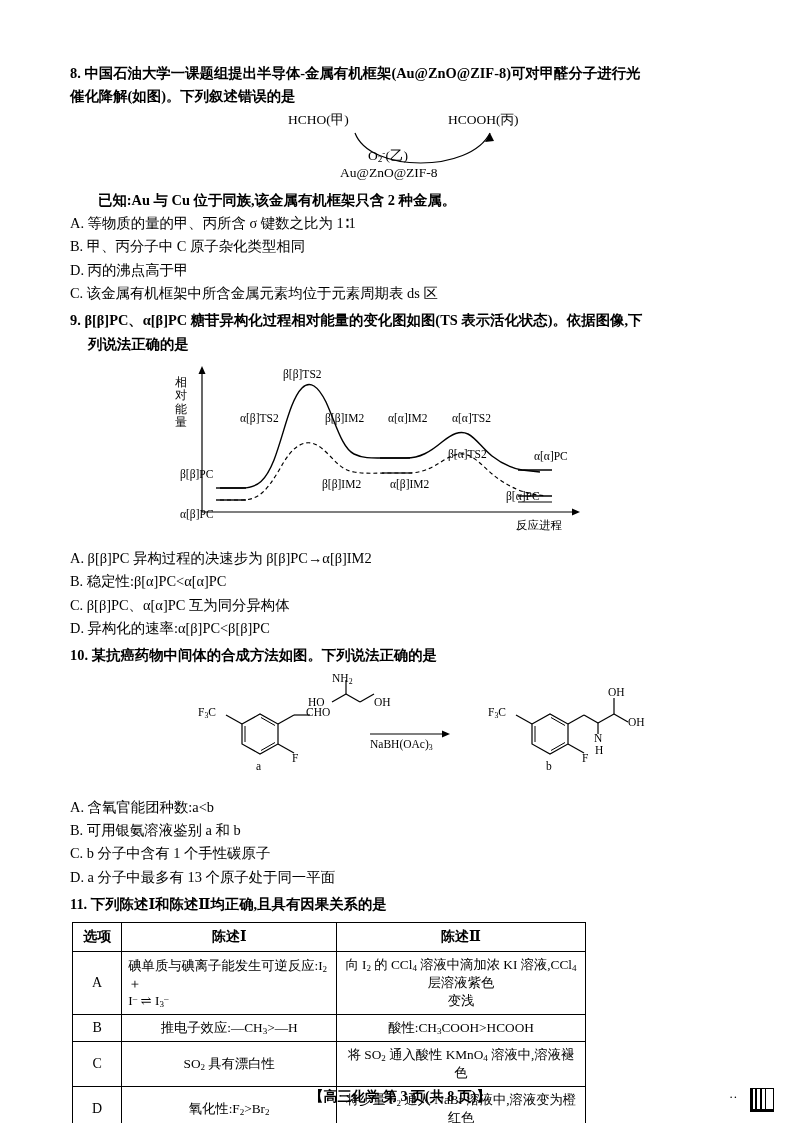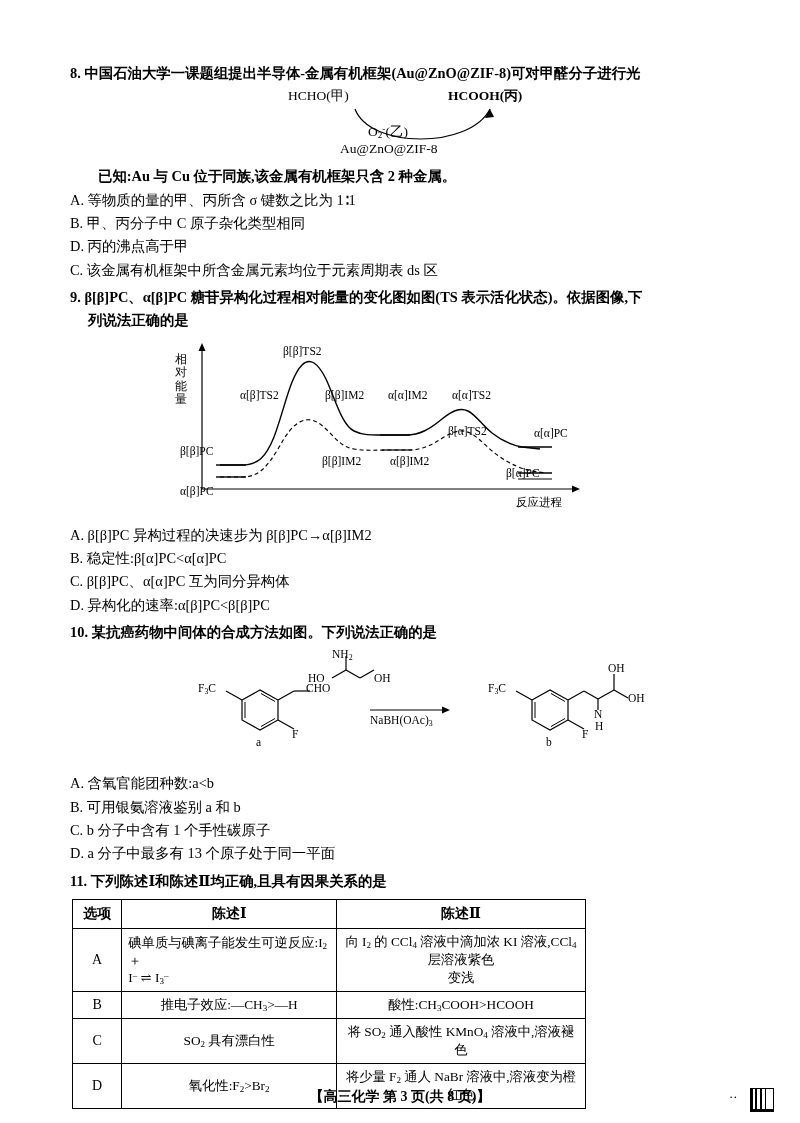--- a/index.html
+++ b/index.html
@@ -165,28 +165,31 @@
 <body>
 
 <div class="page">
   <div class="content">
 
     <div class="q">
       <div class="q-head">
         <span>8.</span>
         <span>中国石油大学一课题组提出半导体-金属有机框架(Au@ZnO@ZIF-8)可对甲醛分子进行光</span>
       </div>
+      <div class="q-head">
+        <span>催化降解(如图)。下列叙述错误的是</span>
+      </div>
 
       <div class="scheme8">
         <svg width="660" height="78" viewBox="0 0 660 78">
           <path d="M 285 22 C 300 62 400 62 420 22" fill="none" stroke="#000" stroke-width="1.2"></path>
           <path d="M 420 22 L 415 31 L 424 30 Z" fill="#000"></path>
         </svg>
         <span class="lbl" style="left:218px; top:0px;">HCHO(甲)</span>
-        <span class="lbl" style="left:378px; top:0px;font-weight:bold;">HCOOH(丙)</span>
+        <span class="lbl" style="left:378px; top:0px;">HCOOH(丙)</span>
         <span class="lbl" style="left:298px; top:36px;">O<sub>2</sub><sup>-</sup>(乙)</span>
         <span class="lbl" style="left:270px; top:54px;font-family:Liberation Serif, serif;">Au@ZnO@ZIF-8</span>
       </div>
 
       <div class="note">已知:Au 与 Cu 位于同族,该金属有机框架只含 2 种金属。</div>
       <div class="opt">A. 等物质的量的甲、丙所含 σ 键数之比为 1∶1</div>
       <div class="opt">B. 甲、丙分子中 C 原子杂化类型相同</div>
       <div class="opt">D. 丙的沸点高于甲</div>
       <div class="opt">C. 该金属有机框架中所含金属元素均位于元素周期表 ds 区</div>
     </div>

